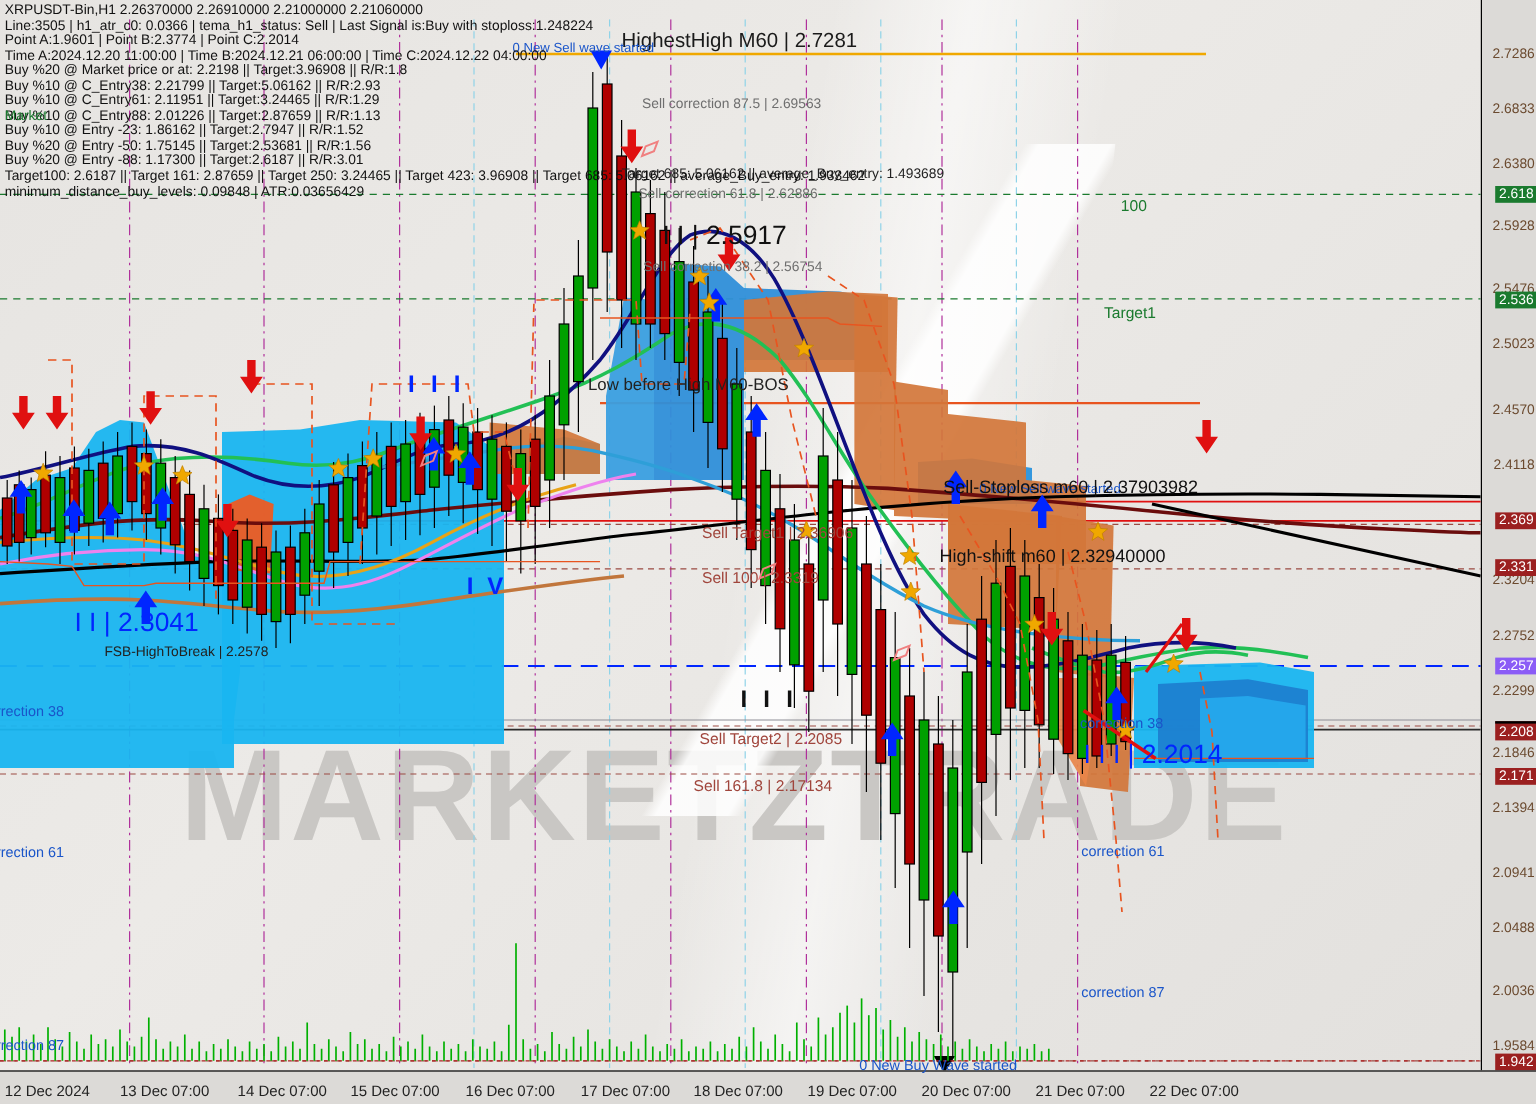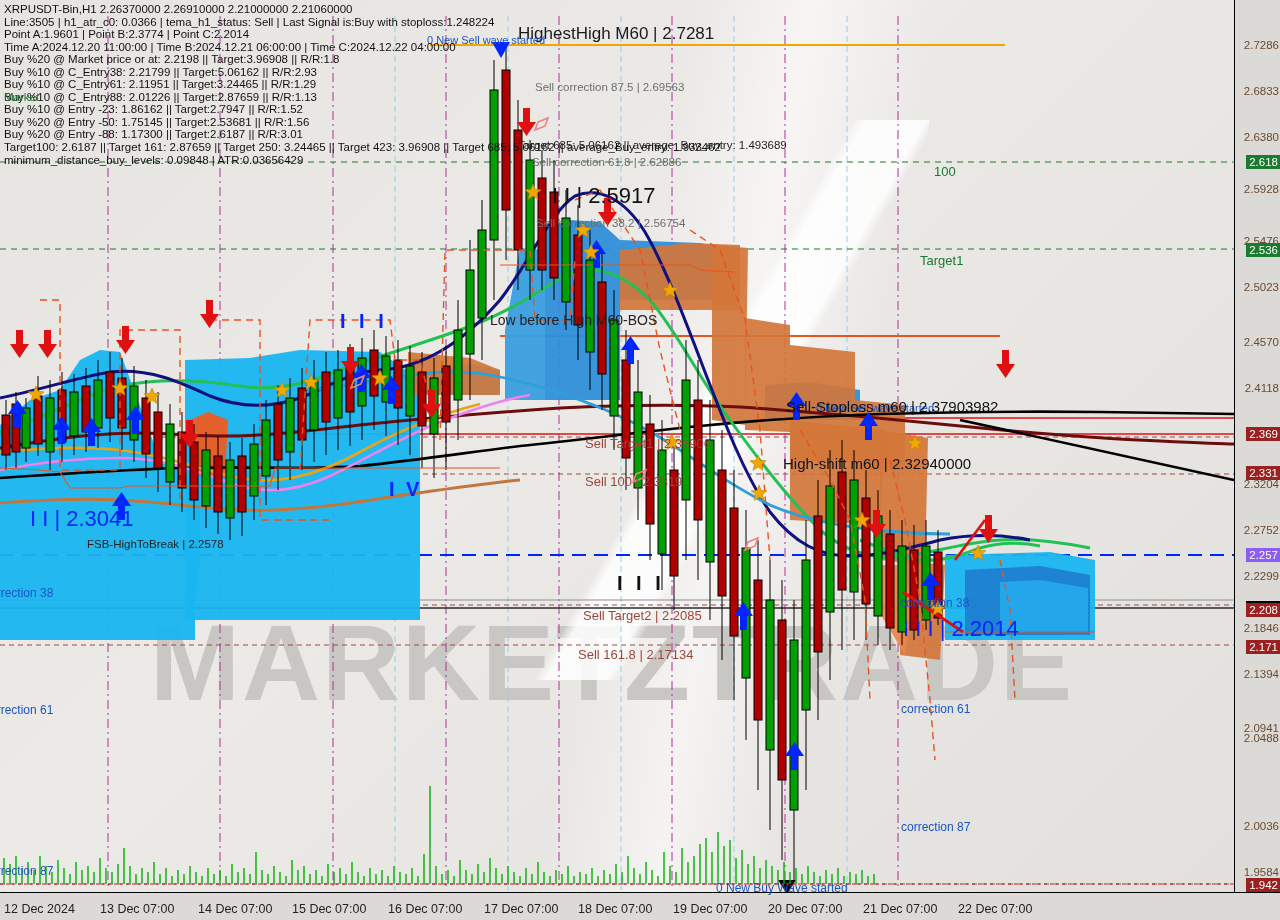--- a/index.html
+++ b/index.html
@@ -615,21 +615,21 @@
   <div class="ann" style="left:816px;top:402px;font-size:11px;color:#1a55c9;z-index:31;">0 New Sell wave started</div>
 
   <div class="ann" style="left:585px;top:436px;font-size:13px;color:#a0453c;z-index:30;">Sell Target1 | 2.36906</div>
 
   <div class="ann" style="left:783px;top:455px;font-size:15px;color:#111;z-index:30;">High-shift m60 | 2.32940000</div>
 
   <div class="ann" style="left:585px;top:474px;font-size:13px;color:#a0453c;z-index:30;">Sell 100 | 2.3319</div>
 
   <div class="ann" style="left:389px;top:478px;font-size:20px;color:#0026ff;font-weight:bold;letter-spacing:3px;z-index:30;">I V</div>
 
-  <div class="ann" style="left:30px;top:506px;font-size:22px;color:#0026ff;z-index:30;">I I | 2.3041</div>
+  <div class="ann" style="left:62px;top:506px;font-size:22px;color:#0026ff;z-index:30;">I I | 2.3041</div>
 
   <div class="ann" style="left:87px;top:538px;font-size:11.5px;color:#222;z-index:31;">FSB-HighToBreak | 2.2578</div>
 
   <div class="ann" style="left:-16px;top:586px;font-size:12px;color:#1a55c9;z-index:30;">correction 38</div>
 
   <div class="ann" style="left:617px;top:572px;font-size:20px;color:#111;font-weight:bold;letter-spacing:4px;z-index:30;">I I I</div>
 
   <div class="ann" style="left:583px;top:608px;font-size:13px;color:#a0453c;z-index:30;">Sell Target2 | 2.2085</div>
 
   <div class="ann" style="left:900px;top:596px;font-size:12px;color:#1a55c9;z-index:30;">correction 38</div>
@@ -656,21 +656,21 @@
     <div class="ptick" style="top:235px;">2.5476</div>
     <div class="ptick" style="top:281px;">2.5023</div>
     <div class="ptick" style="top:336px;">2.4570</div>
     <div class="ptick" style="top:382px;">2.4118</div>
     <div class="ptick" style="top:478px;">2.3204</div>
     <div class="ptick" style="top:524px;">2.2752</div>
     <div class="ptick" style="top:570px;">2.2299</div>
     <div class="ptick" style="top:622px;">2.1846</div>
     <div class="ptick" style="top:668px;">2.1394</div>
     <div class="ptick" style="top:722px;">2.0941</div>
-    <div class="ptick" style="top:732px;text-align:right;">2.0488</div>
+    <div class="ptick" style="top:768px;text-align:right;">2.0488</div>
     <div class="ptick" style="top:820px;">2.0036</div>
     <div class="ptick" style="top:866px;">1.9584</div>
 
     <div class="plabel-box" style="top:155px;background:#1a7a2e;">2.618</div>
     <div class="plabel-box" style="top:243px;background:#1a7a2e;">2.536</div>
     <div class="plabel-box" style="top:427px;background:#9b2020;">2.369</div>
     <div class="plabel-box" style="top:466px;background:#9b2020;">2.331</div>
     <div class="plabel-box" style="top:548px;background:#8b5cf6;">2.257</div>
     <div class="plabel-box" style="top:601px;background:#9b2020;border-top:2px solid #000;height:16px;line-height:14px;">2.208</div>
     <div class="plabel-box" style="top:640px;background:#9b2020;">2.171</div>

